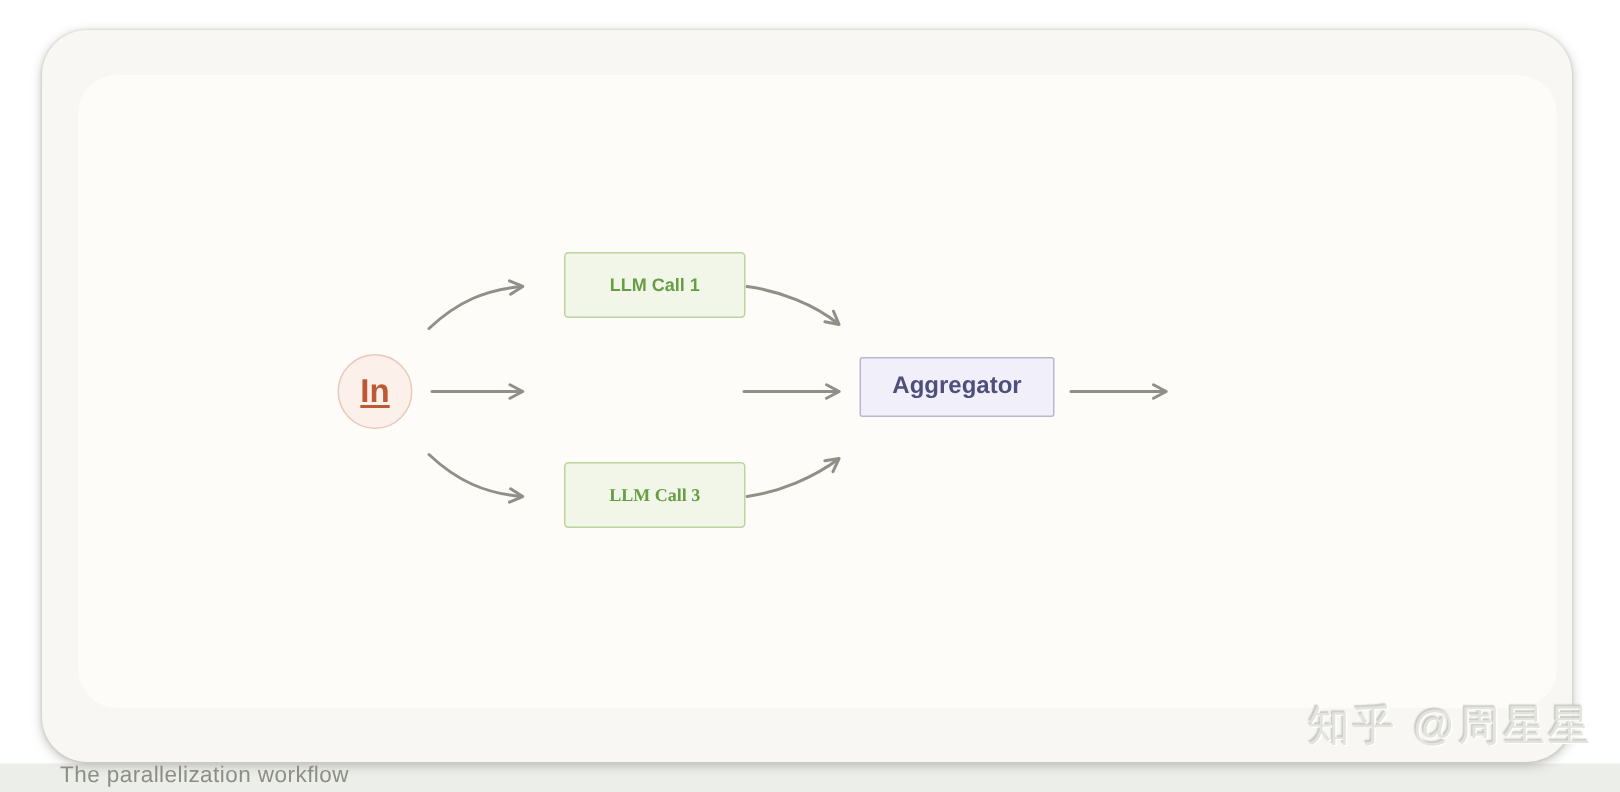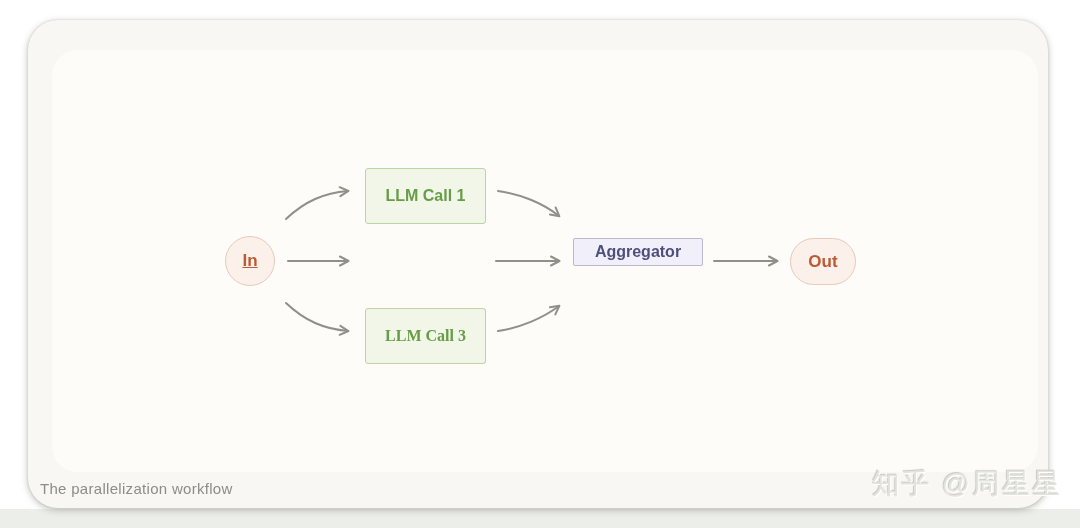--- a/index.html
+++ b/index.html
@@ -77,56 +77,56 @@
     font-weight: bold;
     text-align: center;
   }
   .node-in {
     left: 225px; top: 236px;
     width: 50px; height: 50px;
     border-radius: 50%;
     background: var(--io-fill);
     border: 1.5px solid var(--io-border);
     color: var(--io-text);
-    font-size: 17px;
+    font-size: 22px;
     text-decoration: underline;
   }
   .node-llm {
-    left: 365px;
-    width: 121px; height: 56px;
+    left: 376px;
+    width: 121px; height: 44px;
     background: var(--llm-fill);
     border: 1.5px solid var(--llm-border);
     border-radius: 3px;
     color: var(--llm-text);
-    font-size: 16px;
+    font-size: 12px;
   }
   .node-llm-1 { top: 168px; }
   .node-llm-2 { top: 238px; }
   .node-llm-3 { top: 308px; font-family: Liberation Serif, serif; }
   .node-aggregator {
     left: 573px; top: 238px;
-    width: 130px; height: 28px;
+    width: 130px; height: 40px;
     background: var(--agg-fill);
     border: 1.5px solid var(--agg-border);
     border-radius: 2px;
     color: var(--agg-text);
     font-size: 16px;
   }
   .node-out {
     left: 790px; top: 238px;
     width: 66px; height: 47px;
     border-radius: 24px;
     background: var(--io-fill);
     border: 1.5px solid var(--io-border);
     color: var(--io-text);
     font-size: 17px;
   }
   .caption {
     position: absolute;
-    left: 40px; top: 480px;
+    left: 40px; top: 508px;
     font-size: 15px;
     letter-spacing: 0.3px;
     color: var(--caption-text);
   }
   .watermark {
     position: absolute;
     right: 18px; top: 465px;
     font-size: 28px;
     letter-spacing: 2px;
     color: var(--watermark-text);
@@ -169,21 +169,18 @@
 
 
   <div class="node node-llm node-llm-3">
     <span>LLM Call 3</span>
   </div>
 
   <div class="node node-aggregator">
     <span>Aggregator</span>
   </div>
 
-  <div class="node node-out">
-    <span>Out</span>
-  </div>
 
   <div class="caption">The parallelization workflow</div>
 
   <div class="watermark">知乎 @周星星</div>
 
 </div>
 
 </body></html>

